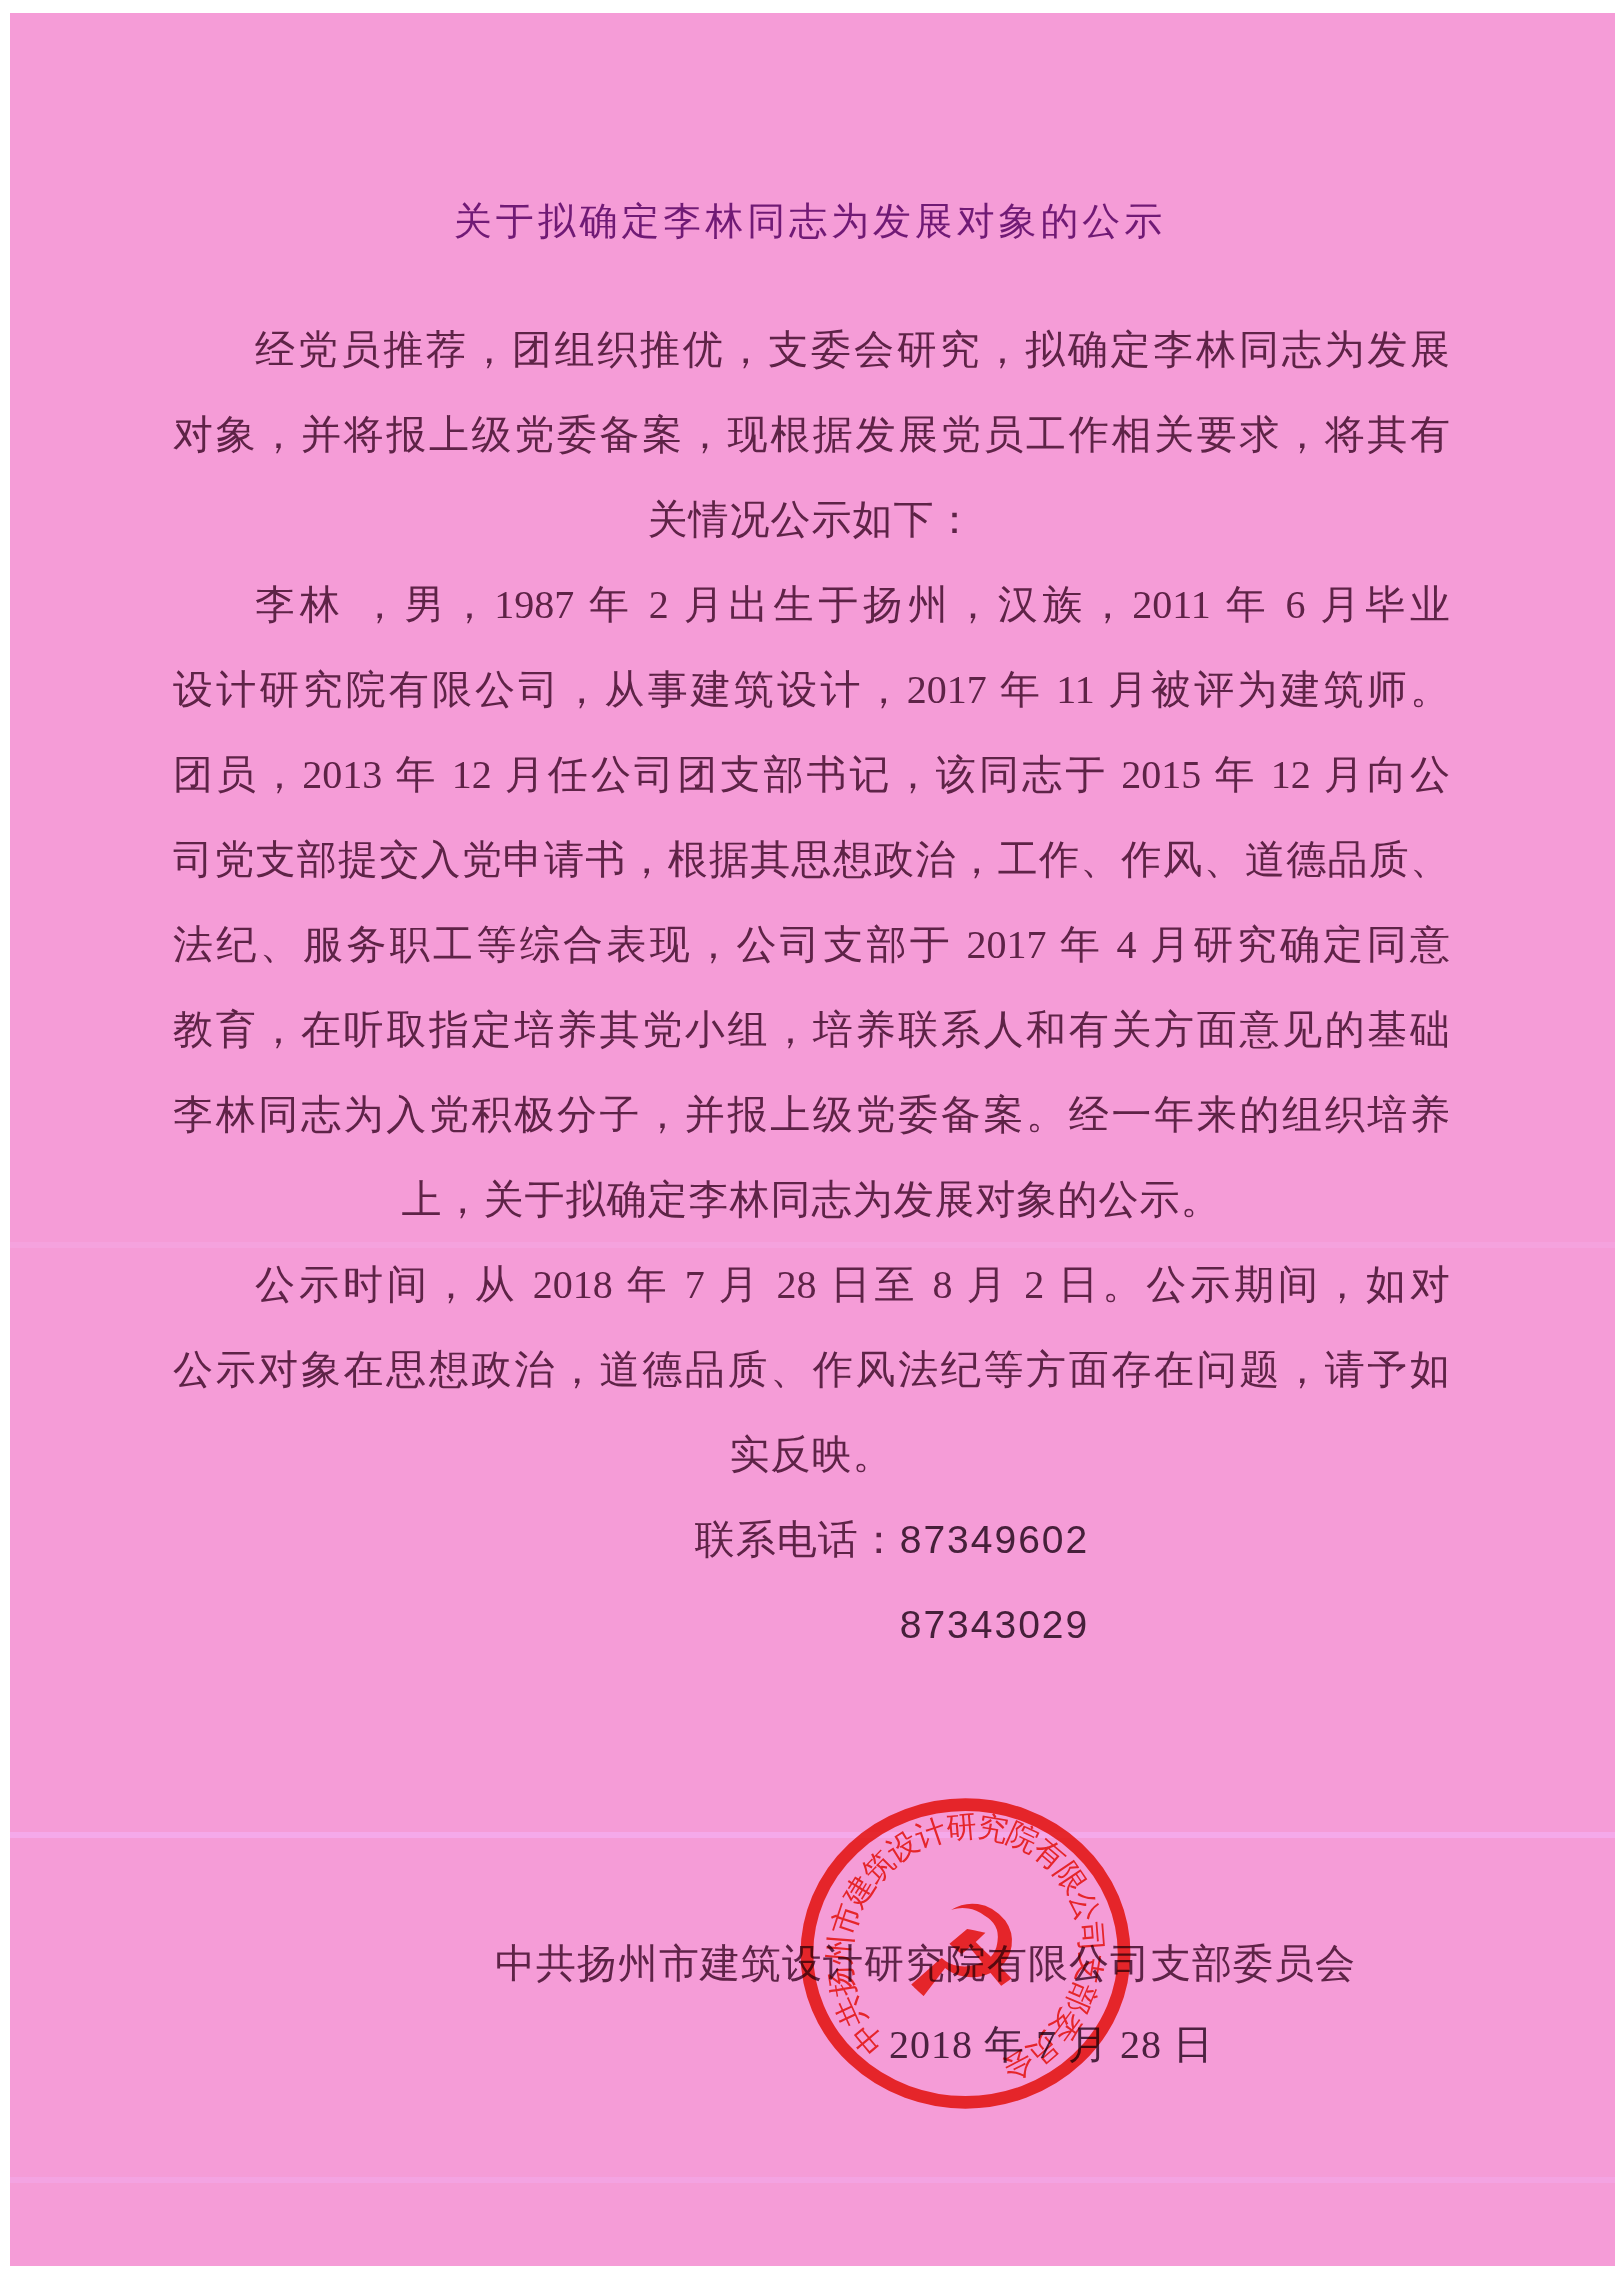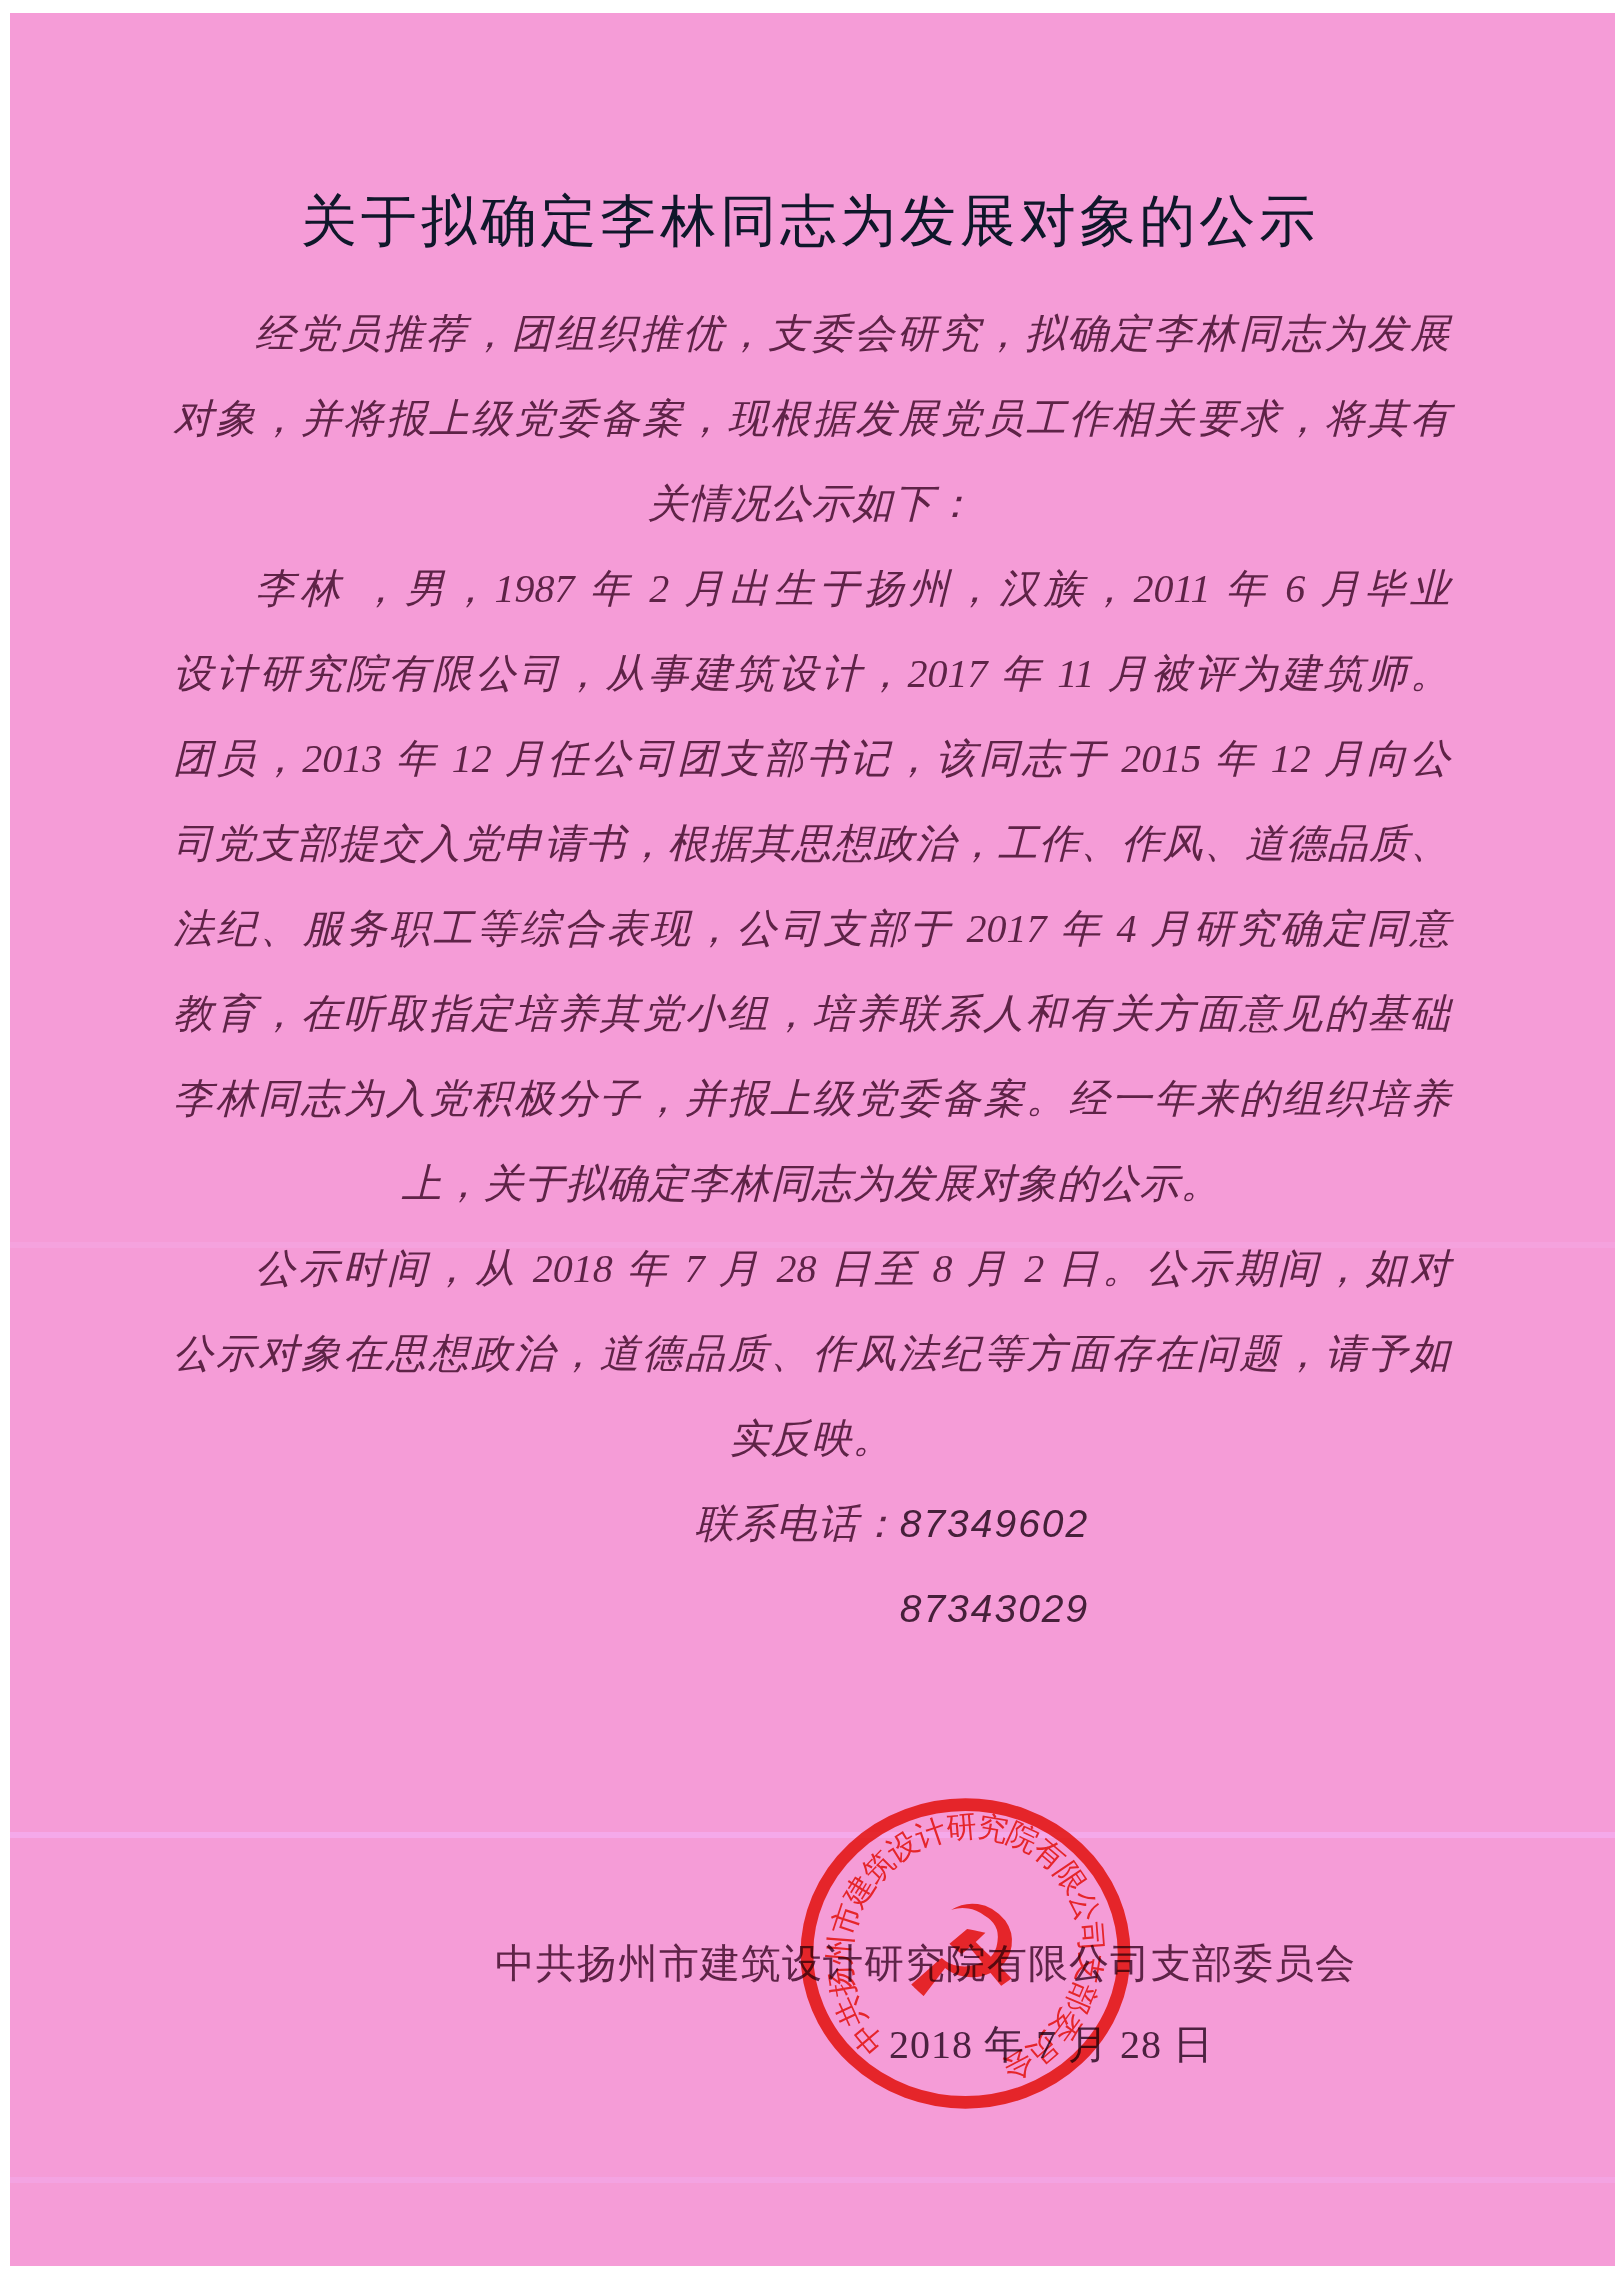--- a/index.html
+++ b/index.html
@@ -21,29 +21,28 @@
     background:#f4aef0;opacity:.75;
   }
   .streak.s1{top:1819px;}
   .streak.s2{top:2164px;opacity:.45;}
   .streak.s3{top:1229px;opacity:.3;}
 
   .doc-title{
     position:absolute;
     top:194px;left:0;right:0;
     text-align:center;
-    font-size:56px;line-height:55px;
+    font-size:38px;line-height:55px;
     letter-spacing:3.9px;
-    color:#0f172a;
+    color:#701a75;
   }
   .body-text{
     position:absolute;
-    left:173px;right:170px;top:291px;
+    left:173px;right:170px;top:307px;
     color:#5e2347;
-    font-style:italic;
   }
   .ln{
     height:85px;line-height:85px;
     font-size:40px;
     letter-spacing:1px;
     white-space:nowrap;
     text-align:center;
   }
   .ln.jt{
     white-space:normal;

